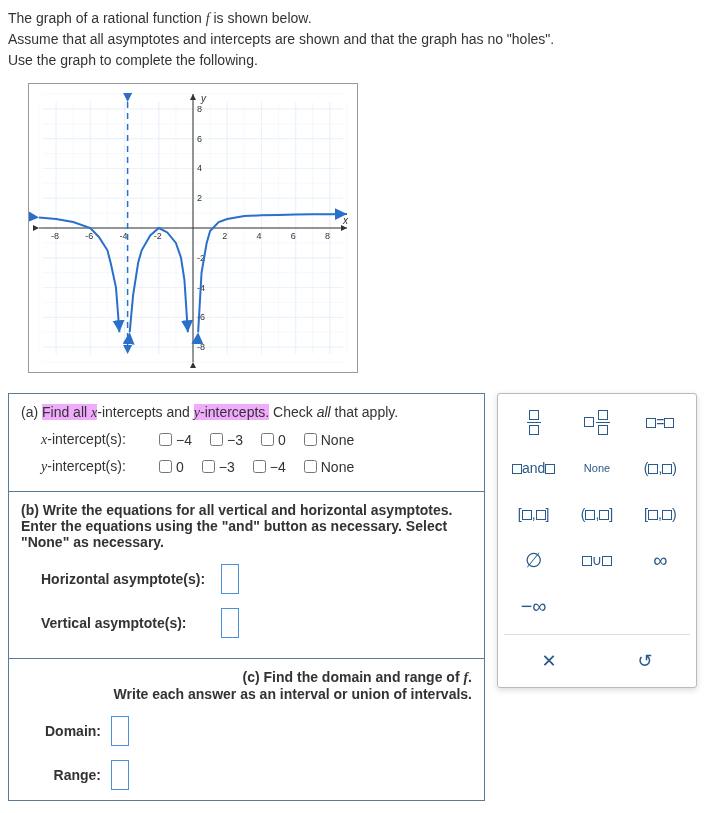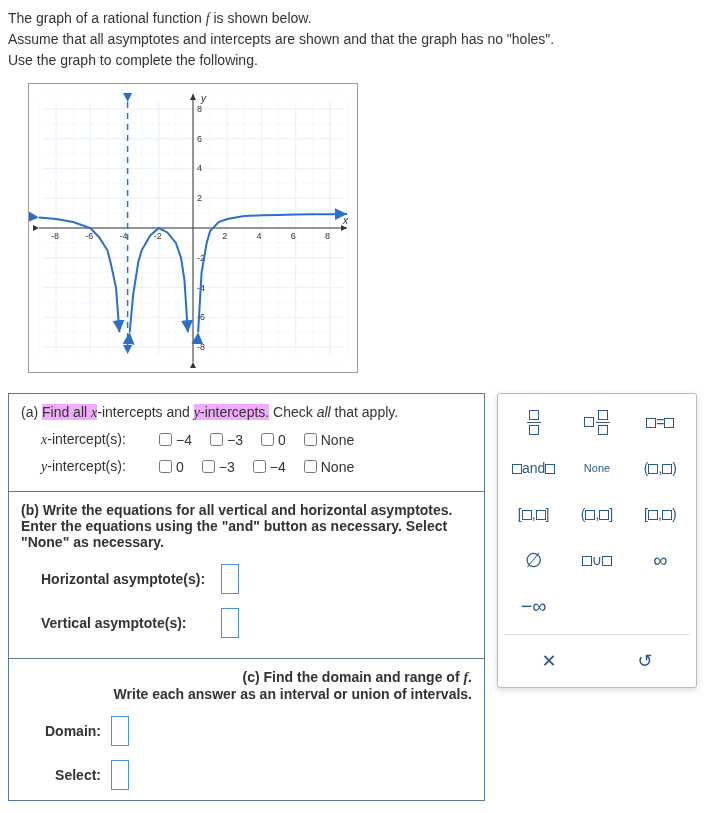--- a/index.html
+++ b/index.html
@@ -299,21 +299,21 @@
       <div class="part-c">
         <div>
           <span>(c) Find the domain and range of </span><span class="italic-f">f</span><span>.</span>
         </div>
         <div>Write each answer as an interval or union of intervals.</div>
         <div class="asymptote-row">
           <span style="min-width:60px">Domain:</span>
           <div class="input-box"></div>
         </div>
         <div class="asymptote-row" style="margin-bottom:0">
-          <span style="min-width:60px">Select:</span>
+          <span style="min-width:60px">Range:</span>
           <div class="input-box"></div>
         </div>
       </div>
     </div>
   </div>
 
   <div class="right-col">
     <div class="palette">
       <div class="palette-grid">
         <button class="palette-btn">

